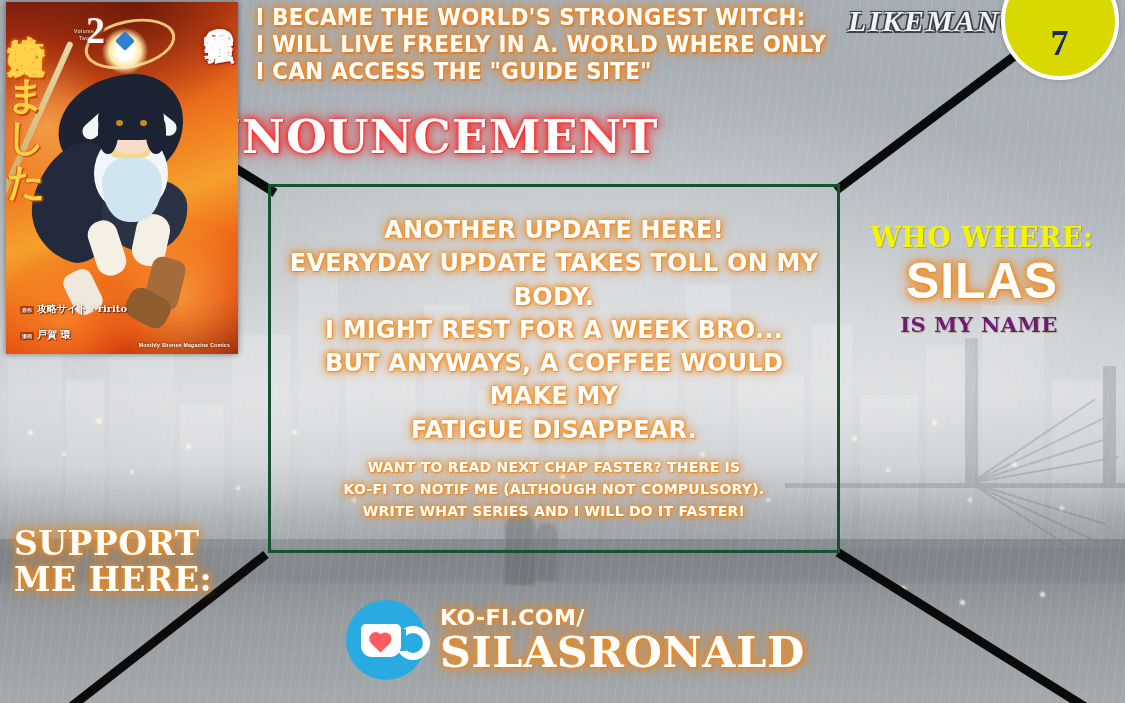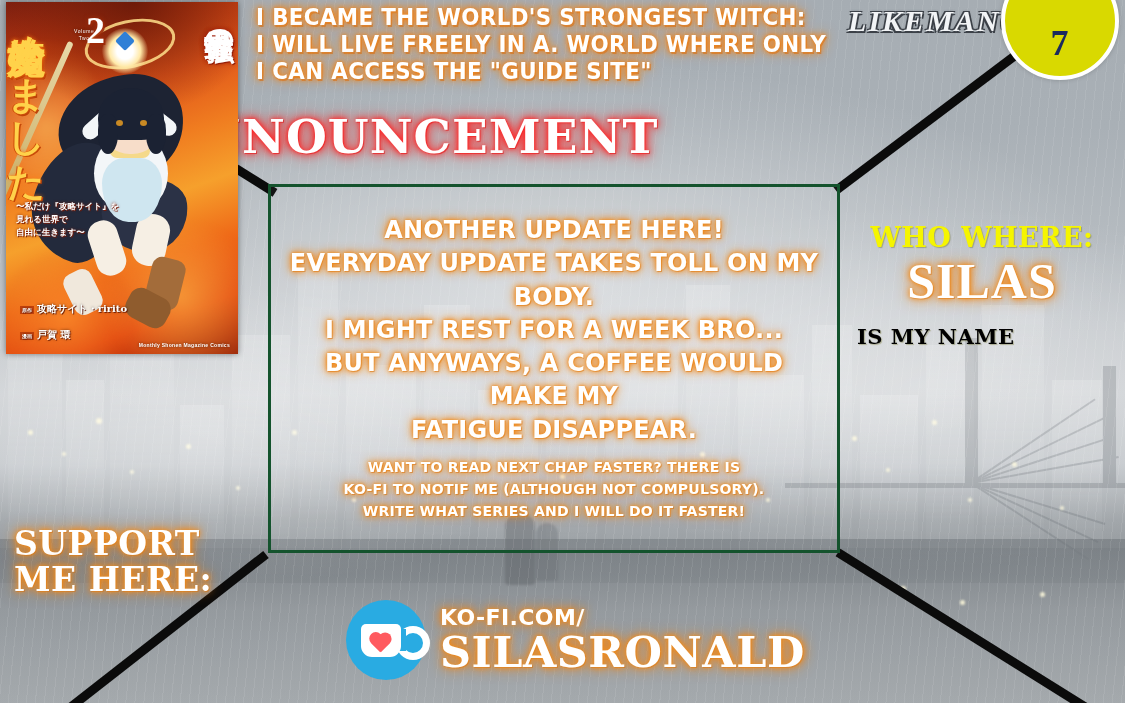--- a/index.html
+++ b/index.html
@@ -236,31 +236,31 @@
 
   #credits{
     position:absolute;right:18px;top:222px;width:250px;text-align:center;
   }
   .credit-lead{
     font-family:"DejaVu Serif",serif;font-weight:bold;font-size:27px;
     color:#f5f500;letter-spacing:.5px;
     text-shadow:1px 1px 1px rgba(90,90,0,.35);
   }
   .credit-name{
-    font-family:Liberation Serif, serif;font-weight:bold;font-size:50px;
+    font-family:Liberation Sans, sans-serif;font-weight:bold;font-size:50px;
     color:#ffffff;letter-spacing:1px;margin-top:2px;line-height:1.05;
     text-shadow:
       0 0 4px #f2901f,0 0 9px #ef8416,0 0 15px rgba(240,132,22,.9),
       1px 1px 0 rgba(195,95,10,.5);
   }
   .credit-tail{
     font-family:"DejaVu Serif",serif;font-weight:bold;font-size:21px;
-    color:#000000;letter-spacing:.5px;margin-top:16px;
+    color:#701a75;letter-spacing:.5px;margin-top:4px;
     text-shadow:1px 1px 1px rgba(90,90,0,.35);
-    text-align:left;padding-right:6px;
+    text-align:center;padding-right:6px;
   }
 
   #support{
     position:absolute;left:14px;top:526px;width:200px;
     font-family:"DejaVu Serif",serif;font-weight:bold;
     font-size:33px;line-height:1.08;color:#ffffff;letter-spacing:.5px;
     white-space:pre-line;
     text-shadow:
       0 0 4px #f2901f,0 0 9px #ef8416,0 0 15px rgba(240,132,22,.9),
       1px 1px 0 rgba(195,95,10,.5);
@@ -463,23 +463,20 @@
     <div class="ch ch-hair2"></div>
     <div class="ch ch-hair3"></div>
     <div class="ch ch-eye" style="left:110px;"></div>
     <div class="ch ch-eye" style="left:134px;"></div>
 
     <div class="jp-right">世界最強の</div>
     <div class="jp-left">魔女始めました</div>
     <div class="vol-label" style="white-space:pre-line;">Volume
 Two</div>
     <div class="vol-num">2</div>
-    <div class="subtitle" style="white-space:pre-line;">〜私だけ『攻略サイト』を
-見れる世界で
-自由に生きます〜</div>
 
     <div class="credit" style="top:300px;font-size:10px;">
       <span class="tag">原作</span><span>攻略サイト・ririto</span>
     </div>
     <div class="credit" style="top:326px;font-size:10px;">
       <span class="tag">漫画</span><span>戸賀 環</span>
     </div>
     <div class="imprint">Monthly Shonen Magazine Comics</div>
   </div>
 

